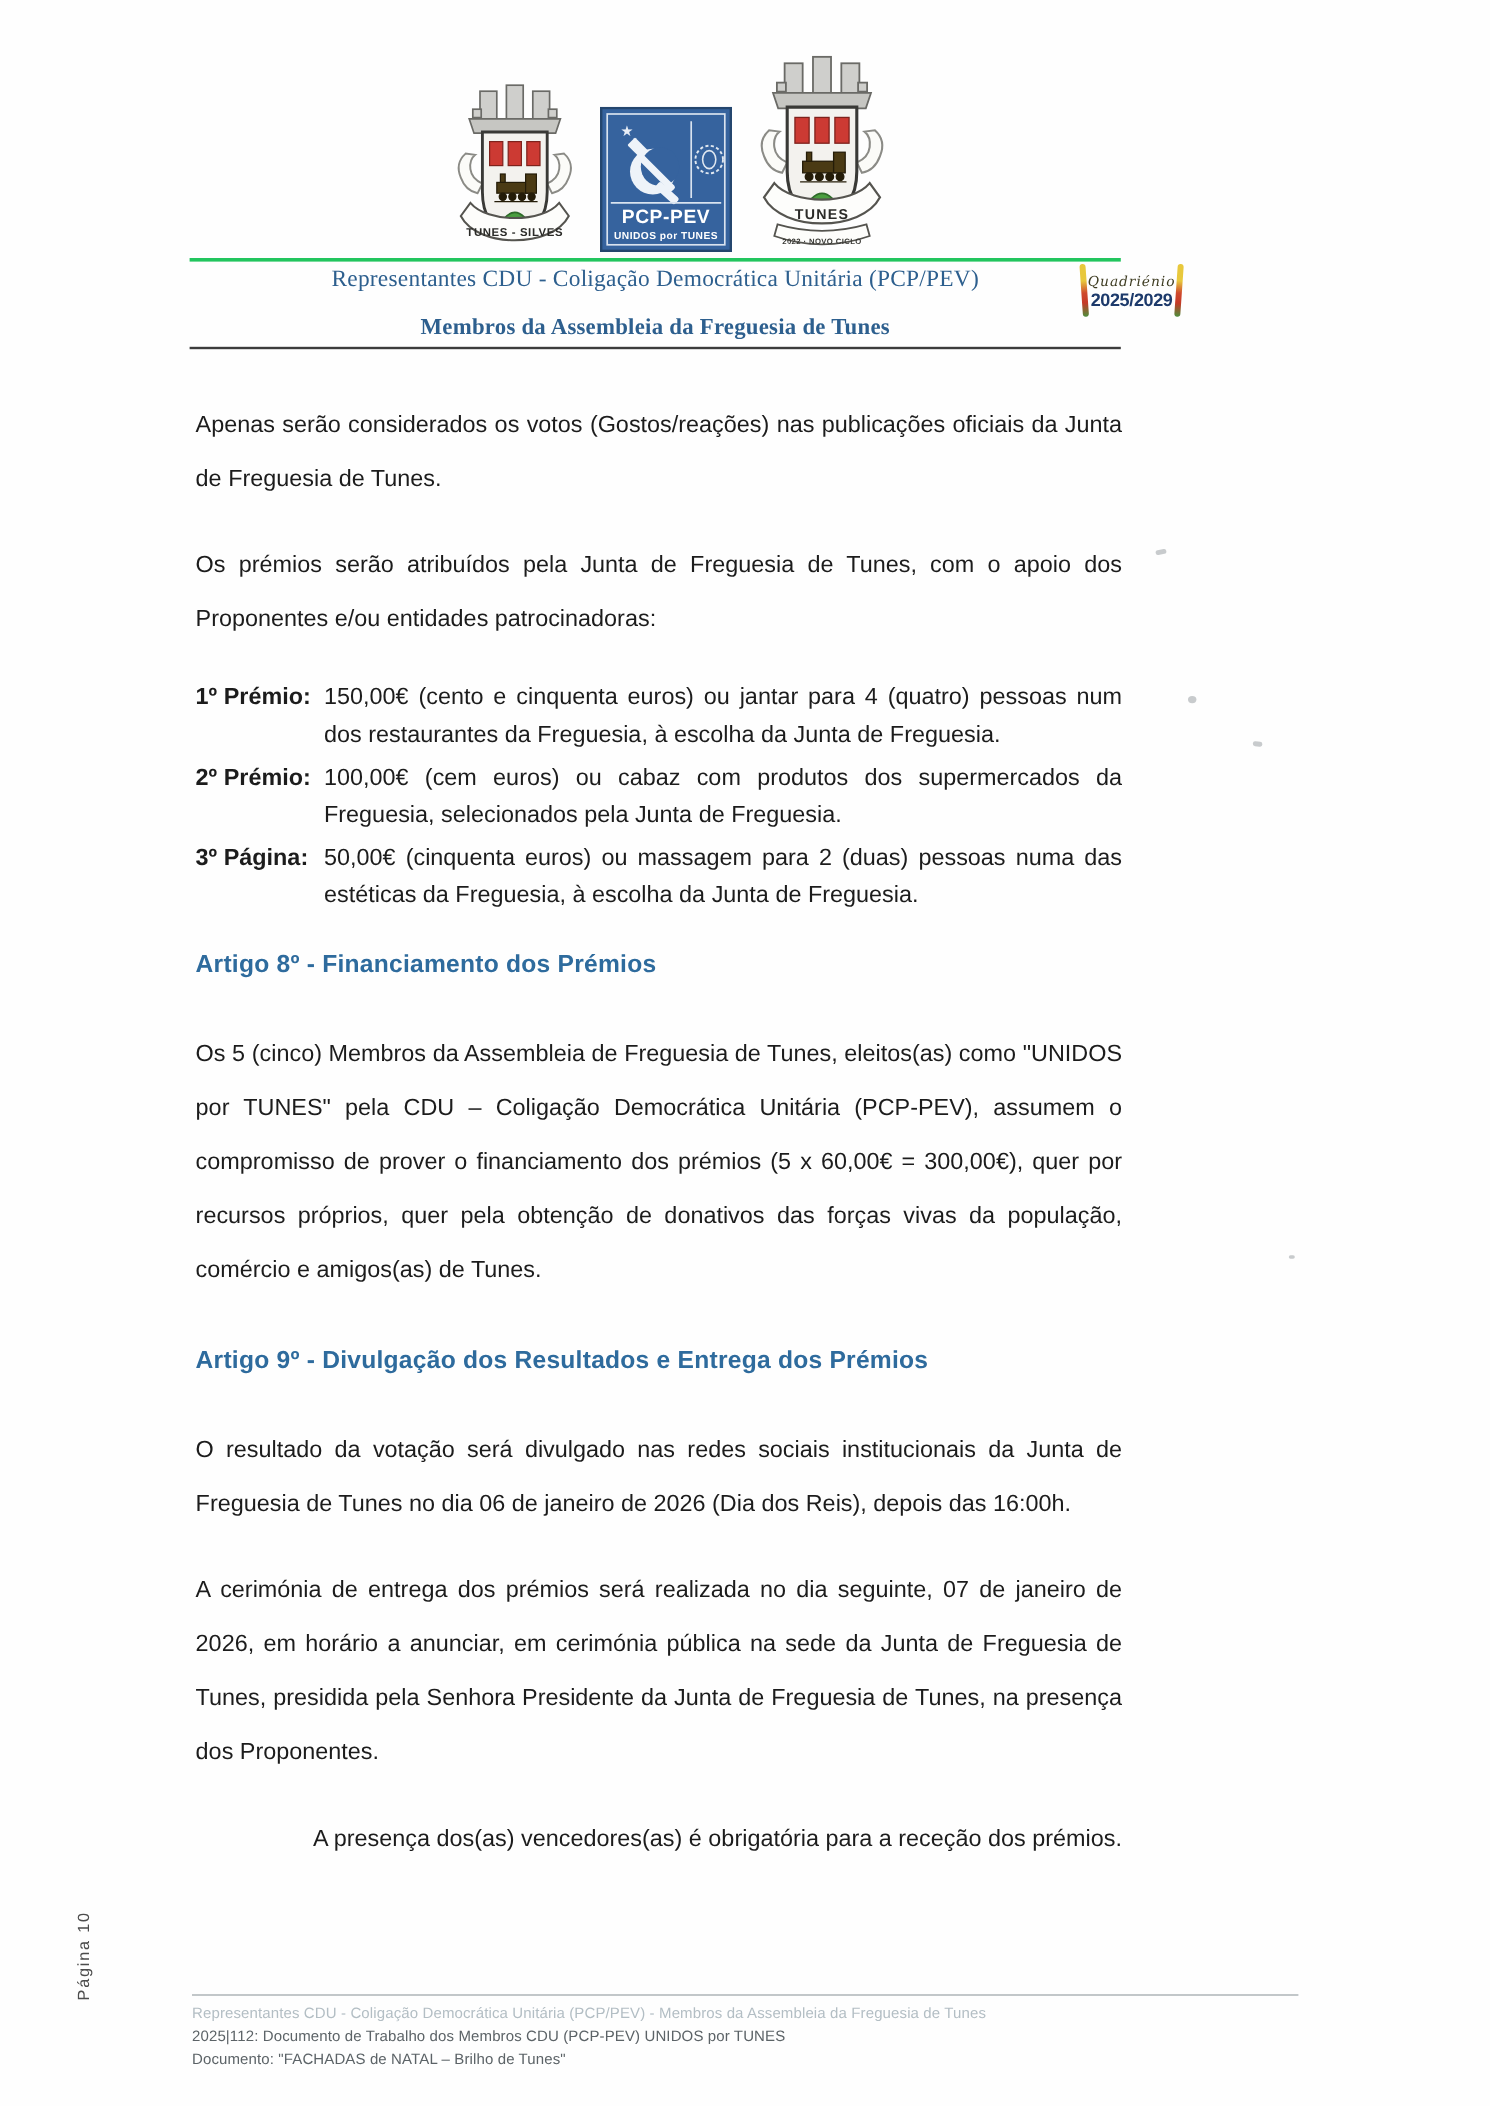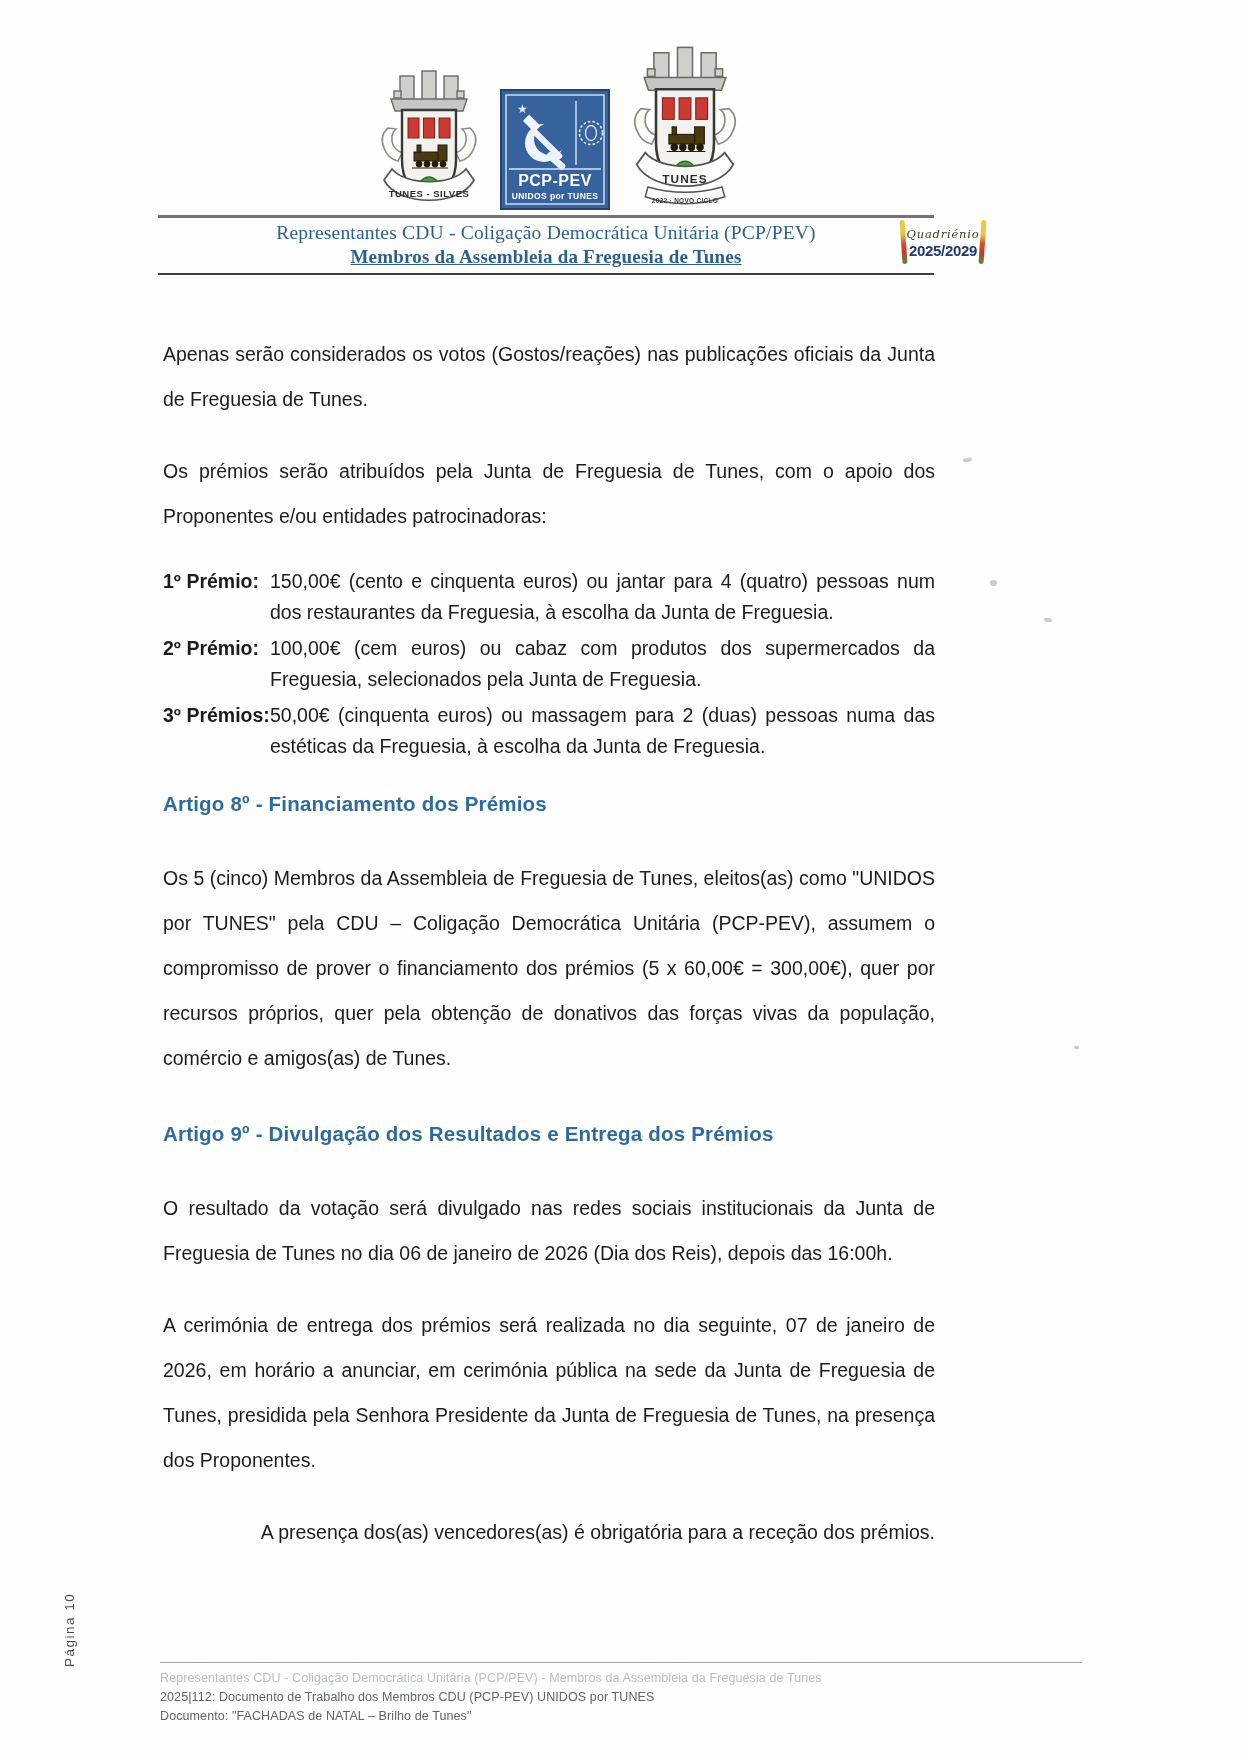--- a/index.html
+++ b/index.html
@@ -8,26 +8,26 @@
     font-family:"Liberation Sans",sans-serif;color:#1c1c1c;
   }
   
   .emblems{position:absolute;top:44px;left:376px;width:366px;height:172px;
     display:flex;align-items:flex-end;justify-content:space-between;}
   .crest-left-svg{width:106px;height:150px;}
   .crest-right-svg{width:114px;height:174px;}
   .logo-svg{width:110px;height:121px;margin-bottom:6px;}
   
   .header-band{position:absolute;top:215px;left:158px;width:776px;
-    border-top:3px solid #737373;border-bottom:2px solid #3c3c3c;
+    border-top:3px solid #22c55e;border-bottom:2px solid #3c3c3c;
     padding:4px 0 5px;text-align:center;}
   .header-line1{font-family:"Liberation Serif",serif;font-size:19.5px;
     color:var(--header-text,#2d5f8e);letter-spacing:.2px;}
   .header-line2{font-family:"Liberation Serif",serif;font-size:19px;font-weight:bold;
-    color:var(--header-text,#2d5f8e);margin-top:2px;letter-spacing:.2px;text-decoration:underline;}
+    color:var(--header-text,#2d5f8e);margin-top:18px;letter-spacing:.2px;}
   
   .badge{position:absolute;top:219px;left:901px;width:84px;height:47px;
     display:flex;flex-direction:column;align-items:center;justify-content:center;}
   .badge-bracket{position:absolute;top:1px;width:5px;height:44px;border-radius:4px;
     background:linear-gradient(180deg,#e8c83c 0%,#e8c83c 32%,#cf4a2e 55%,#c53a28 74%,#4d8f3c 100%);}
   .badge-bracket.bl{left:0;transform:rotate(-4deg);}
   .badge-bracket.br{right:0;transform:rotate(4deg);}
   .badge-label{font-family:"DejaVu Serif",serif;font-style:italic;font-size:11.5px;
     color:#3e3c22;letter-spacing:.8px;}
   .badge-years{font-size:15px;font-weight:bold;color:var(--badge-years,#1d3a6b);
@@ -176,21 +176,21 @@
     <div class="prizes">
       <div class="prize">
         <span class="prize-label">1º Prémio:</span>
         <span class="prize-text">150,00€ (cento e cinquenta euros) ou jantar para 4 (quatro) pessoas num dos restaurantes da Freguesia, à escolha da Junta de Freguesia.</span>
       </div>
       <div class="prize">
         <span class="prize-label">2º Prémio:</span>
         <span class="prize-text">100,00€ (cem euros) ou cabaz com produtos dos supermercados da Freguesia, selecionados pela Junta de Freguesia.</span>
       </div>
       <div class="prize">
-        <span class="prize-label">3º Prémios:</span>
+        <span class="prize-label">3º Página:</span>
         <span class="prize-text">50,00€ (cinquenta euros) ou massagem para 2 (duas) pessoas numa das estéticas da Freguesia, à escolha da Junta de Freguesia.</span>
       </div>
     </div>
 
     <h2 class="article-heading">Artigo 8º - Financiamento dos Prémios</h2>
     <p class="para-a8">Os 5 (cinco) Membros da Assembleia de Freguesia de Tunes, eleitos(as) como "UNIDOS por TUNES" pela CDU – Coligação Democrática Unitária (PCP-PEV), assumem o compromisso de prover o financiamento dos prémios (5 x 60,00€ = 300,00€), quer por recursos próprios, quer pela obtenção de donativos das forças vivas da população, comércio e amigos(as) de Tunes.</p>
 
     <h2 class="article-heading">Artigo 9º - Divulgação dos Resultados e Entrega dos Prémios</h2>
     <p class="para">O resultado da votação será divulgado nas redes sociais institucionais da Junta de Freguesia de Tunes no dia 06 de janeiro de 2026 (Dia dos Reis), depois das 16:00h.</p>
     <p class="para">A cerimónia de entrega dos prémios será realizada no dia seguinte, 07 de janeiro de 2026, em horário a anunciar, em cerimónia pública na sede da Junta de Freguesia de Tunes, presidida pela Senhora Presidente da Junta de Freguesia de Tunes, na presença dos Proponentes.</p>

